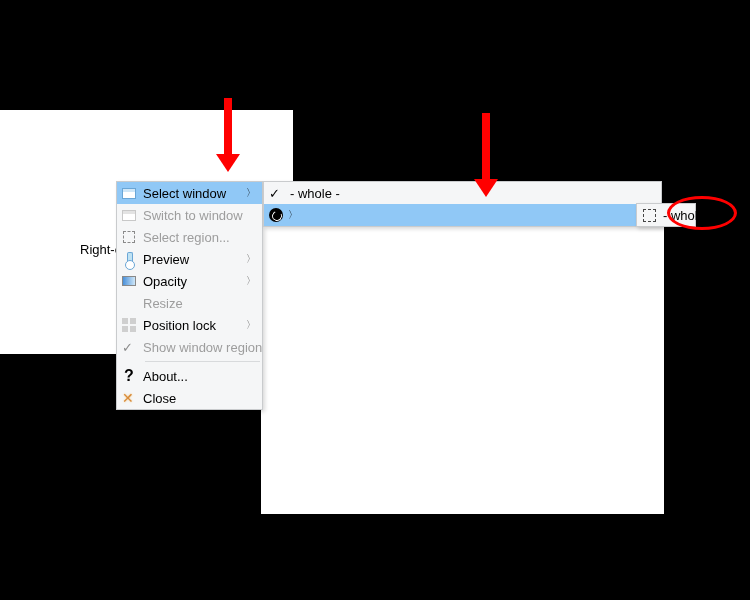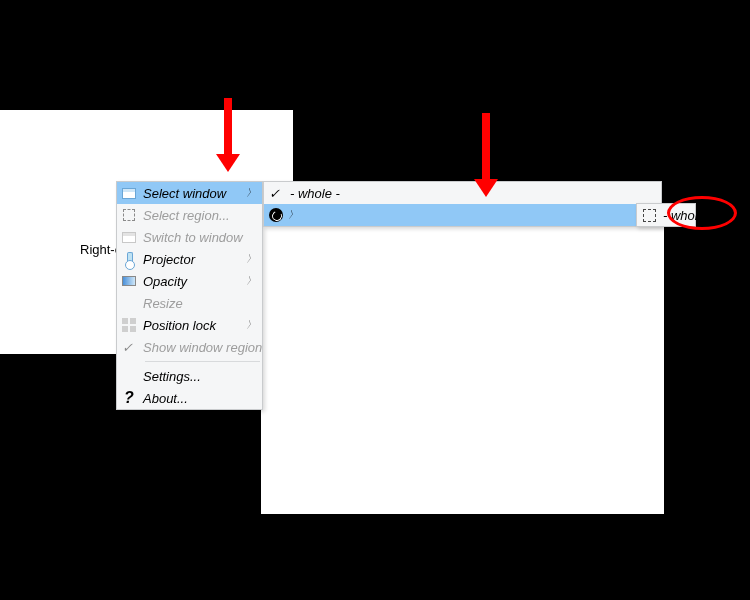--- a/index.html
+++ b/index.html
@@ -20,21 +20,20 @@
   .truncated-label {
     position: absolute;
     color: #000;
     font-size: 13px;
   }
   .ctx-menu {
     position: absolute;
     background: #f5f6f7;
     border: 1px solid #c9cbcd;
     box-shadow: 2px 2px 4px rgba(0,0,0,0.15);
-    font-style: italic;
   }
   .ctx-item {
     display: flex;
     align-items: center;
     height: 22px;
     padding: 0 6px 0 0;
     position: relative;
   }
   .ctx-item.selected { background: #90c8f6; }
   .ctx-item .icon-slot {
@@ -114,35 +113,35 @@
 <div class="ctx-menu" style="left:116px;top:181px;width:147px;">
   <div class="ctx-item selected">
     <span class="icon-slot">
         <span class="ico-window"></span>
       </span>
     <span class="lbl">Select window</span>
     <span class="arrow">〉</span>
   </div>
   <div class="ctx-item">
     <span class="icon-slot">
+        <span class="ico-window dim"></span>
+      </span>
+    <span class="lbl disabled">Switch to window</span>
+  </div>
+  <div class="ctx-item">
+    <span class="icon-slot">
         <span class="ico-region"></span>
       </span>
     <span class="lbl disabled">Select region...</span>
   </div>
   <div class="ctx-item">
     <span class="icon-slot">
-        <span class="ico-window dim"></span>
-      </span>
-    <span class="lbl disabled">Switch to window</span>
-  </div>
-  <div class="ctx-item">
-    <span class="icon-slot">
         <span class="ico-thermo"></span>
       </span>
-    <span class="lbl">Projector</span>
+    <span class="lbl">Preview</span>
     <span class="arrow">〉</span>
   </div>
   <div class="ctx-item">
     <span class="icon-slot">
         <span class="ico-opacity"></span>
       </span>
     <span class="lbl">Opacity</span>
     <span class="arrow">〉</span>
   </div>
   <div class="ctx-item">
@@ -164,28 +163,30 @@
   <div class="ctx-item">
     <span class="icon-slot">
         <span class="ico-check">✓</span>
       </span>
     <span class="lbl disabled">Show window region</span>
   </div>
 
   <div class="ctx-sep"></div>
 
   <div class="ctx-item">
-    <span class="icon-slot"></span>
-    <span class="lbl">Settings...</span>
-  </div>
-  <div class="ctx-item">
     <span class="icon-slot">
         <span class="ico-qmark">?</span>
       </span>
     <span class="lbl">About...</span>
+  </div>
+  <div class="ctx-item">
+    <span class="icon-slot">
+        <span class="ico-x"></span>
+      </span>
+    <span class="lbl">Close</span>
   </div>
 </div>
 
 <div class="ctx-menu" style="left:263px;top:181px;width:399px;">
   <div class="ctx-item">
     <span class="icon-slot">
         <span class="ico-check-dark">✓</span>
       </span>
     <span class="lbl">- whole -</span>
   </div>

